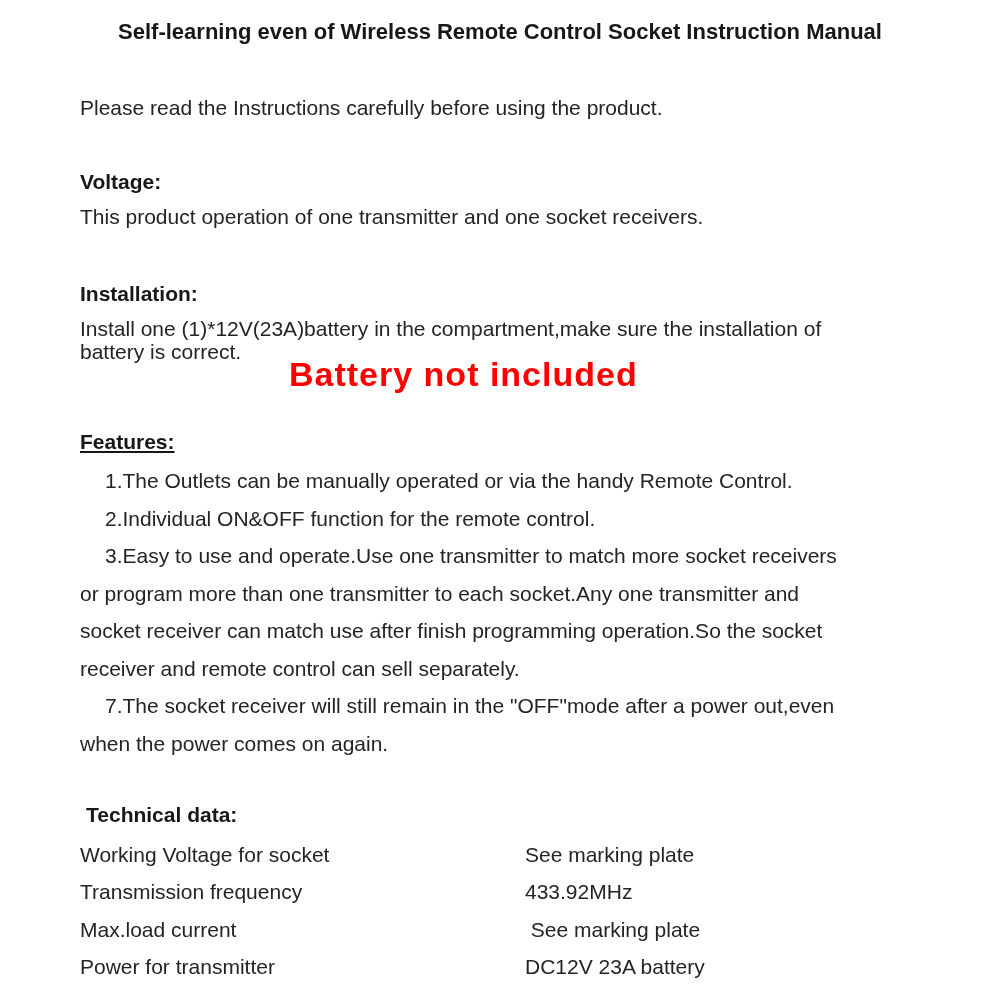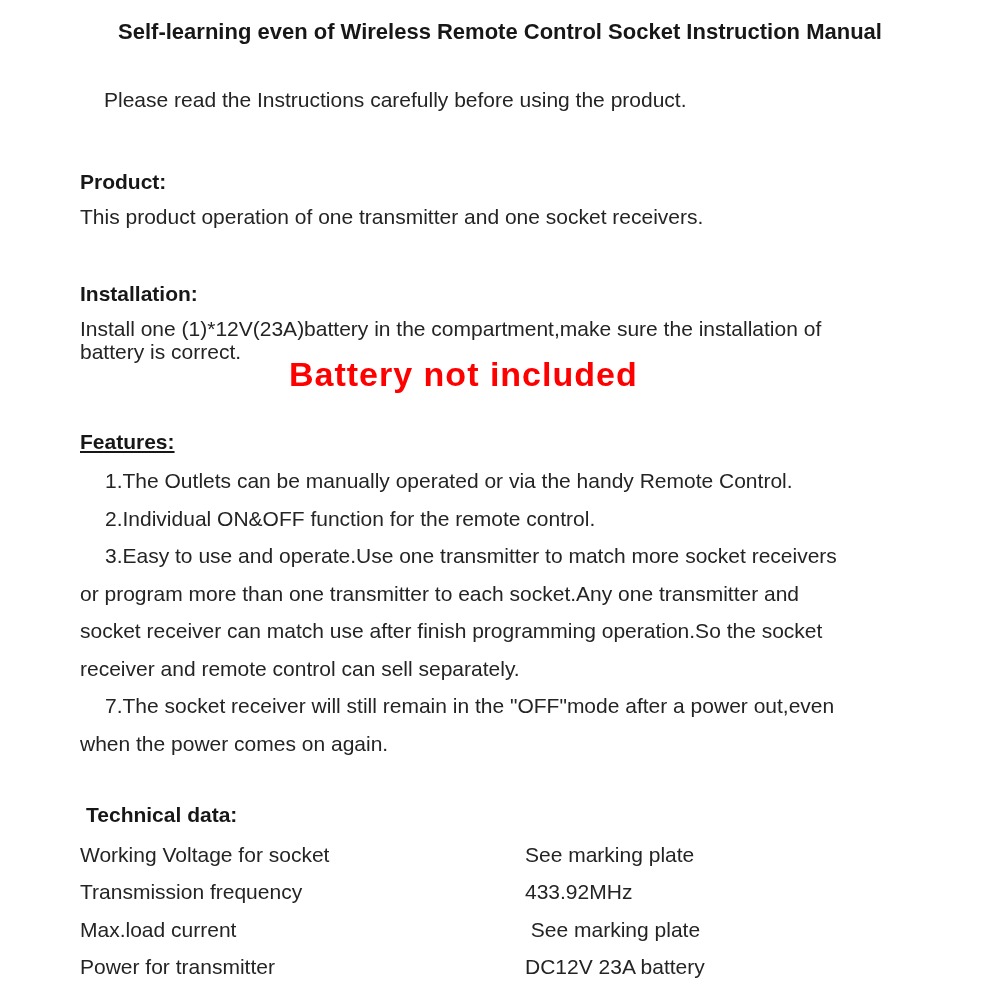--- a/index.html
+++ b/index.html
@@ -39,21 +39,21 @@
     color: #242424;
   }
   .heading {
     position: absolute;
     left: 80px;
     font-size: 21px;
     font-weight: bold;
     white-space: nowrap;
     color: #171717;
   }
-  .intro        { top: 88px; margin-left: 24px; }
+  .intro        { top: 96px; }
   .product-head { top: 170px; }
   .product-body { top: 205px; }
   .install-head { top: 282px; }
   .install-l1   { top: 317px; }
   .install-l2   { top: 340px; }
   .battery-note {
     position: absolute;
     left: 289px;
     top: 355px;
     font-size: 34px;
@@ -98,21 +98,21 @@
 </style>
 </head>
 <body>
 
 <div class="page">
 
   <div class="doc-title">Self-learning even of Wireless Remote Control Socket Instruction Manual</div>
 
   <div class="line intro">Please read the Instructions carefully before using the product.</div>
 
-  <div class="heading product-head">Product:</div>
+  <div class="heading product-head">Voltage:</div>
   <div class="line product-body">This product operation of one transmitter and one socket receivers.</div>
 
   <div class="heading install-head">Installation:</div>
   <div class="line install-l1">Install one (1)*12V(23A)battery in the compartment,make sure the installation of</div>
   <div class="line install-l2">battery is correct.</div>
   <div class="battery-note">Battery not included</div>
 
   <div class="heading features-head">Features:</div>
   <div class="features-body">
     <div class="fline indent">1.The Outlets can be manually operated or via the handy Remote Control.</div>

